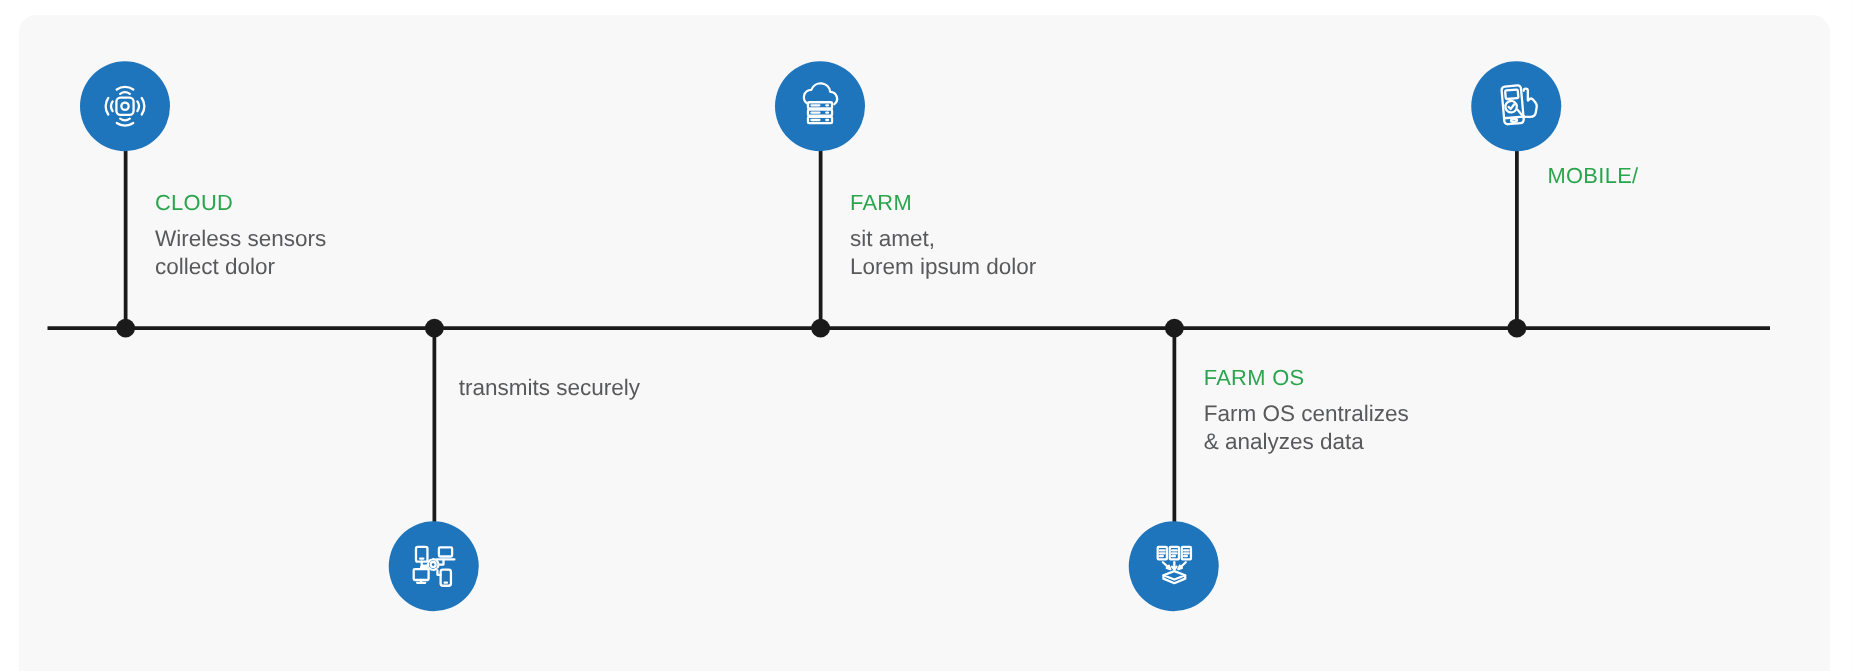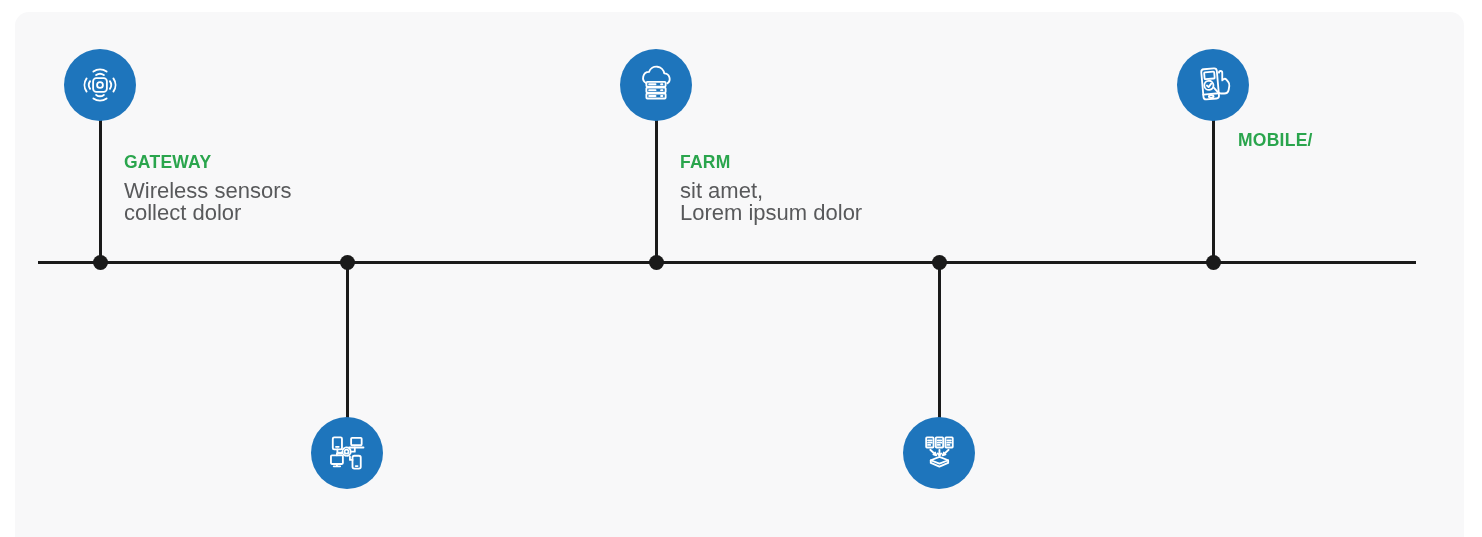--- a/index.html
+++ b/index.html
@@ -21,25 +21,25 @@
     background:var(--line-color,#1a1a1a);z-index:3;
   }
   .circle{
     position:absolute;width:72px;height:72px;border-radius:50%;
     background:var(--accent-blue,#1e75bc);z-index:2;
     display:flex;align-items:center;justify-content:center;
   }
   .circle svg{display:block;}
   .tb{position:absolute;z-index:2;}
   .title{
-    font-size:17.5px;font-weight:bold;line-height:21px;
+    font-size:17.5px;font-weight:normal;line-height:21px;
     color:var(--accent-green,#2aa54d);letter-spacing:.25px;
   }
   .desc{
-    margin-top:7px;font-size:22px;line-height:22px;
+    margin-top:7px;font-size:18px;line-height:22px;
     color:var(--text-gray,#58595b);
   }
   .icon{fill:none;stroke:#ffffff;stroke-width:2;stroke-linecap:round;stroke-linejoin:round;}
 </style>
 </head>
 <body>
 
 <div class="canvas">
   <div class="panel"></div>
   <div class="hline"></div>
@@ -56,21 +56,21 @@
         <path d="M9.4 16.8a12.4 12.4 0 0 0 0 14.4"></path>
         <path d="M19.8 13.2a7.3 7.3 0 0 1 8.4 0"></path>
         <path d="M16.8 9.4a12.4 12.4 0 0 1 14.4 0"></path>
         <path d="M19.8 34.8a7.3 7.3 0 0 0 8.4 0"></path>
         <path d="M16.8 38.6a12.4 12.4 0 0 0 14.4 0"></path>
       </svg>
     </div>
     <div class="dot" style="left:92.5px;top:255px;"></div>
     <div class="tb" style="left:124px;top:152px;">
       <div class="title">
-        <div>GATEWAY</div>
+        <div>CLOUD</div>
       </div>
       <div class="desc">
         <div>Wireless sensors</div>
         <div>collect dolor</div>
       </div>
     </div>
   </div>
 
   <div>
     <div class="stem" style="left:345.5px;top:263px;height:158px;"></div>
@@ -90,20 +90,21 @@
         <path d="M32.5 18v4.5h-3.2"></path>
         <path d="M13 26.5v-2h5.3"></path>
         <path d="M30 31.5h-2.8v-3.8"></path>
       </svg>
     </div>
     <div class="dot" style="left:339.5px;top:255px;"></div>
     <div class="tb" style="left:367px;top:292px;">
       <div class="title">
       </div>
       <div class="desc">
+        <div>transmits securely</div>
       </div>
     </div>
   </div>
 
   <div>
     <div class="stem" style="left:654.5px;top:117px;height:146px;"></div>
     <div class="circle" style="left:620px;top:49px;">
       <svg class="icon" width="44" height="44" viewBox="0 0 48 48">
         <path d="M13.5 22a6.5 6.5 0 0 1 2.9-12.3 8.6 8.6 0 0 1 16.6 1.7 6 6 0 0 1 3.5 10.8"></path>
         <rect x="13.5" y="20.5" width="21" height="5.4" rx="1"></rect>
@@ -144,20 +145,27 @@
         <path d="M14.5 20.5 20.6 26.2"></path>
         <path d="M19.7 23.5 21 26.5 17.9 25.5"></path>
         <path d="M34.5 20.5 28.4 26.2"></path>
         <path d="M29.3 23.5 28 26.5 31.1 25.5"></path>
         <path d="M24.5 28.2 34 31.9 24.5 35.6 15 31.9z"></path>
         <path d="M15 32.2v2.6l9.5 4 9.5-4v-2.6"></path>
       </svg>
     </div>
     <div class="dot" style="left:931.5px;top:255px;"></div>
     <div class="tb" style="left:963px;top:292px;">
+      <div class="title">
+        <div>FARM OS</div>
+      </div>
+      <div class="desc">
+        <div>Farm OS centralizes</div>
+        <div>&amp; analyzes data</div>
+      </div>
     </div>
   </div>
 
   <div>
     <div class="stem" style="left:1211.5px;top:117px;height:146px;"></div>
     <div class="circle" style="left:1177px;top:49px;">
       <svg class="icon" width="44" height="44" viewBox="0 0 48 48" stroke-width="1.8">
         <g transform="rotate(-5 24 24)">
           <rect x="12.5" y="6" width="17" height="33" rx="3"></rect>
           <line x1="12.5" y1="33.5" x2="29.5" y2="33.5"></line>

